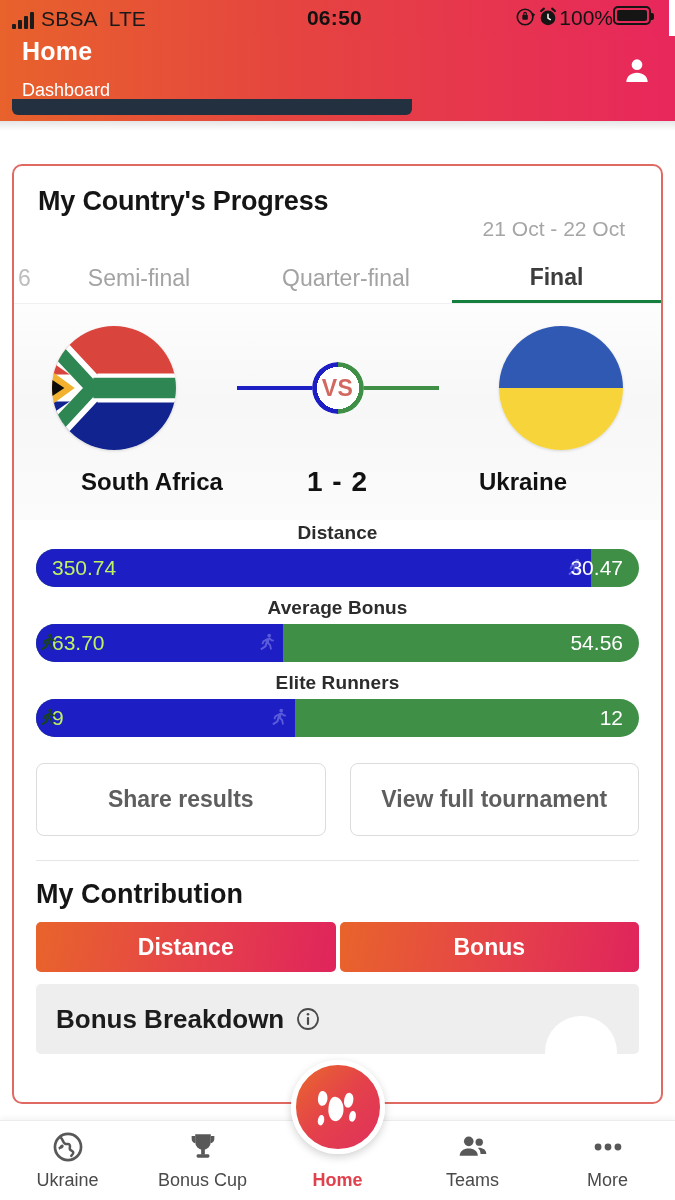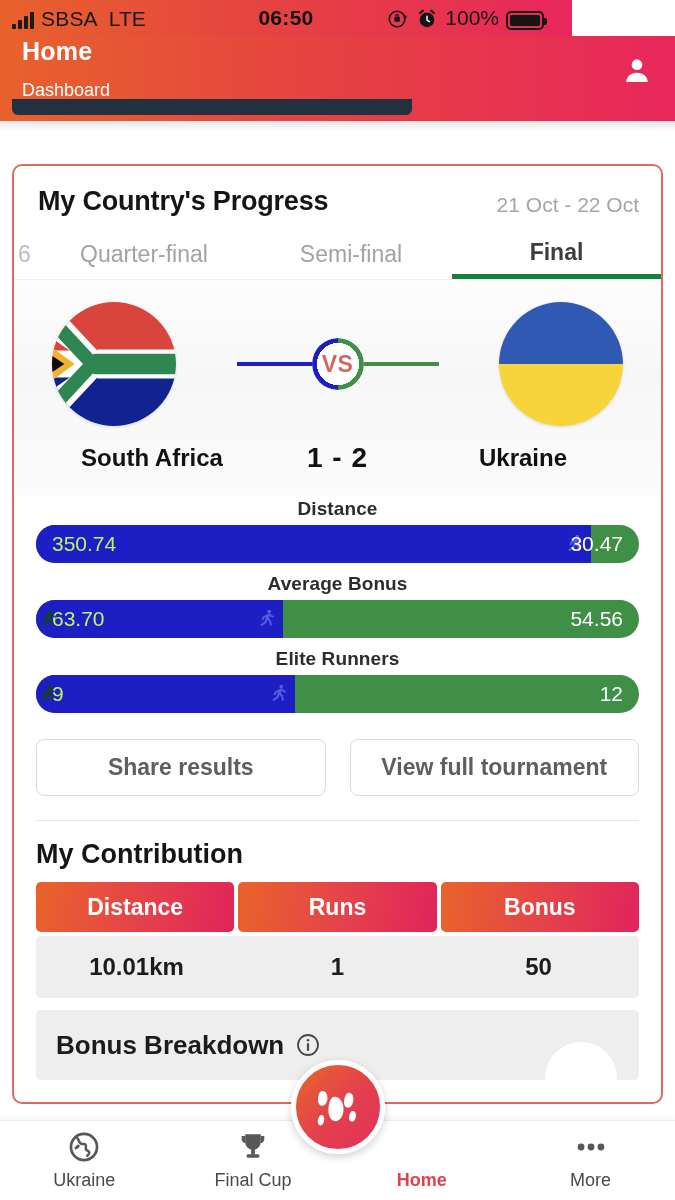--- a/index.html
+++ b/index.html
@@ -6,35 +6,35 @@
   html,body { width:675px; height:1200px; }
   body {
     font-family:"Liberation Sans", sans-serif;
     background:#ffffff;
     overflow:hidden;
     position:relative;
   }
 
   
   .statusbar{
-    position:absolute; top:0; left:0; width:572px; height:36px;
+    position:absolute; top:0; left:0; width:669px; height:36px;
     background:linear-gradient(90deg,#e8622c 0%,#e5453f 42%,#e8275c 100%);
     display:flex; align-items:center; color:#111;
   }
   .sb-left{ display:flex; align-items:flex-end; gap:7px; padding-left:12px; }
   .bars{ display:flex; align-items:flex-end; gap:2px; height:17px; }
   .bars i{ display:block; width:4px; background:#1b1b1b; border-radius:1px; }
   .bars i:nth-child(1){height:5px;}
   .bars i:nth-child(2){height:9px;}
   .bars i:nth-child(3){height:13px;}
   .bars i:nth-child(4){height:17px;}
   .sb-carrier{ font-size:21px; font-weight:400; letter-spacing:.2px; line-height:1; color:#191919;}
   .sb-lte{ font-size:21px; font-weight:400; line-height:1; color:#191919; margin-left:4px;}
   .sb-center{ position:absolute; left:0; right:0; text-align:center; font-size:21px; font-weight:700; color:#111; letter-spacing:.3px;}
-  .sb-right{ margin-left:auto; display:flex; align-items:flex-end; gap:7px; padding-right:28px; z-index:2;}
+  .sb-right{ margin-left:auto; display:flex; align-items:flex-start; padding-right:18px; z-index:2;}
   .sb-pct{ font-size:21px; font-weight:400; color:#141414;}
   .batt{ width:38px; height:19px; border:2px solid #151515; border-radius:5px; position:relative; padding:2px;}
   .batt::after{ content:""; position:absolute; right:-5px; top:5px; width:3px; height:7px; background:#151515; border-radius:0 2px 2px 0;}
   .batt span{ display:block; width:100%; height:100%; background:#151515; border-radius:2px;}
 
   
   .appbar{
     position:absolute; top:36px; left:0; width:675px; height:67px;
     background:linear-gradient(90deg,#e8622c 0%,#e5453f 42%,#e8275c 100%);
     display:flex; align-items:center; padding:0 18px 0 22px;
@@ -58,31 +58,31 @@
     position:absolute; top:121px; left:0; width:675px; height:10px;
     background:linear-gradient(180deg, rgba(0,0,0,.10), rgba(0,0,0,0));
   }
 
   
   .card{
     position:absolute; top:164px; left:12px; width:651px; height:940px;
     background:#fff; border:2px solid #e06a63; border-radius:10px;
     overflow:hidden;
   }
-  .card-head{ padding:20px 22px 0 24px; display:flex; align-items:flex-end; }
+  .card-head{ padding:20px 36px 0 24px; display:flex; align-items:flex-start;flex-direction:column; }
   .card-title{ font-size:27px; font-weight:700; color:#151515; letter-spacing:-.2px;}
   .card-date{ margin-left:auto; font-size:21px; color:#a6a6a6; font-weight:400;}
 
   
   .tabs{ margin-top:14px; display:flex; align-items:stretch; height:48px; position:relative;}
   .tab{ display:flex; align-items:center; justify-content:center; font-size:23px; color:#a3a3a3; font-weight:400; border-bottom:2px solid transparent;}
   .tab-cut{ width:24px; overflow:hidden; color:#bdbdbd; justify-content:flex-start; padding-left:4px;}
   .tab-qf{ width:212px; }
   .tab-sf{ width:202px; }
-  .tab-final{ flex:1; color:#3d3d3d; font-weight:600; border-bottom:5px solid #15803d;}
+  .tab-final{ flex:1; color:#3d3d3d; font-weight:600; border-bottom:3px solid #15803d;}
   .tabs-rule{ position:absolute; bottom:0; left:0; right:0; height:2px; background:#efefef; z-index:-1;}
 
   
   .match{
     padding:22px 0 0 0;
     background:linear-gradient(180deg,#fdfdfd 0%,#f7f7f7 45%,#fbfbfb 100%);
     border-top:1px solid #f0f0f0;
   }
   .match-row{ display:flex; align-items:center; justify-content:space-between; padding:0 38px;}
   .flag{ width:124px; height:124px; border-radius:50%; overflow:hidden; position:relative; box-shadow:0 1px 3px rgba(0,0,0,.14); flex:0 0 auto;}
@@ -114,21 +114,21 @@
   .bar-left{ height:100%; background:#1d1ec4; display:flex; align-items:center; position:relative;}
   .bar-val-l{ color:#bef264; font-size:21px; font-weight:500; padding-left:16px; white-space:nowrap;}
   .bar-val-r{ position:absolute; right:16px; color:#fff; font-size:21px; font-weight:500; white-space:nowrap;}
   .run-icon{ position:absolute; top:50%; transform:translateY(-50%); width:22px; height:24px;}
   .run-l{ right:6px; }
   .run-r{ left:6px; }
 
   
   .actions{ display:flex; gap:24px; padding:16px 22px 0 22px;}
   .btn{
-    flex:1; height:57px; border:1.5px solid #dcdcdc; border-radius:8px; background:#fff;
+    flex:1; height:73px; border:1.5px solid #dcdcdc; border-radius:8px; background:#fff;
     display:flex; align-items:center; justify-content:center;
     font-size:23px; font-weight:600; color:#5e5e5e;
   }
   .divider{ height:1px; background:#e6e6e6; margin:24px 22px 0 22px;}
 
   
   .contrib-title{ padding:18px 22px 0; font-size:27px; font-weight:700; color:#151515;}
   .contrib-head{ display:flex; gap:4px; padding:12px 22px 0;}
   .contrib-col{
     flex:1; height:50px; border-radius:5px;
@@ -222,22 +222,22 @@
 <div class="card">
 
   <div class="card-head">
     <div class="card-title">My Country's Progress</div>
     <div class="card-date">21 Oct - 22 Oct</div>
   </div>
 
   <div class="tabs">
     <div class="tabs-rule"></div>
     <div class="tab tab-cut">6</div>
+    <div class="tab tab-sf">Semi-final</div>
     <div class="tab tab-qf">Quarter-final</div>
-    <div class="tab tab-sf">Semi-final</div>
     <div class="tab tab-final">Final</div>
   </div>
 
   <div class="match">
     <div class="match-row">
 
       <div class="flag">
         <svg viewBox="0 0 120 120" preserveAspectRatio="xMidYMid slice">
           <rect width="120" height="120" fill="#fff"></rect>
           <path d="M0 0h120v47H0z" fill="#d9453c"></path>
@@ -345,27 +345,21 @@
   <div class="actions">
     <div class="btn">Share results</div>
     <div class="btn">View full tournament</div>
   </div>
 
   <div class="divider"></div>
 
   <div class="contrib-title">My Contribution</div>
   <div class="contrib-head">
     <div class="contrib-col">Distance</div>
-    <div class="contrib-col">Runs</div>
     <div class="contrib-col">Bonus</div>
-  </div>
-  <div class="contrib-vals">
-    <div class="contrib-val">10.01km</div>
-    <div class="contrib-val">1</div>
-    <div class="contrib-val">50</div>
   </div>
 
   <div class="bonus">
     <span class="bonus-title">Bonus Breakdown</span>
     <svg class="info-icon" viewBox="0 0 24 24">
       <circle cx="12" cy="12" r="10" fill="none" stroke="#4a4a4a" stroke-width="1.8"></circle>
       <circle cx="12" cy="7.2" r="1.3" fill="#4a4a4a"></circle>
       <rect x="10.9" y="10" width="2.2" height="8" rx="1" fill="#4a4a4a"></rect>
     </svg>
     <span class="bonus-circle"></span>
@@ -384,28 +378,37 @@
     <span class="nav-label">Ukraine</span>
   </div>
 
   <div class="nav-item">
     <svg width="34" height="34" viewBox="0 0 24 24">
       <path d="M6.5 3h11v5.5a5.5 5.5 0 0 1-11 0z" fill="#585858"></path>
       <path d="M6.5 4.2H4v2.1c0 1.6 1.1 2.8 2.5 3zM17.5 4.2H20v2.1c0 1.6-1.1 2.8-2.5 3z" fill="#585858"></path>
       <rect x="10.7" y="13.4" width="2.6" height="4" fill="#585858"></rect>
       <rect x="7.5" y="17.2" width="9" height="2.3" rx="1" fill="#585858"></rect>
     </svg>
-    <span class="nav-label">Final Cup</span>
+    <span class="nav-label">Bonus Cup</span>
   </div>
 
   <div class="nav-item active">
     <div style="height:34px"></div>
     <span class="nav-label">Home</span>
   </div>
 
+  <div class="nav-item">
+    <svg width="34" height="34" viewBox="0 0 24 24">
+      <circle cx="9" cy="8" r="3.4" fill="#585858"></circle>
+      <circle cx="16.4" cy="8.6" r="2.6" fill="#585858"></circle>
+      <path d="M2.6 18.2c0-3.4 2.8-5.2 6.4-5.2s6.4 1.8 6.4 5.2z" fill="#585858"></path>
+      <path d="M16 12.6c3 0 5.4 1.5 5.4 4.3h-4.1c0-1.8-.6-3.2-1.8-4.2z" fill="#585858"></path>
+    </svg>
+    <span class="nav-label">Teams</span>
+  </div>
 
   <div class="nav-item">
     <svg width="34" height="34" viewBox="0 0 24 24">
       <circle cx="5" cy="12" r="2.4" fill="#585858"></circle>
       <circle cx="12" cy="12" r="2.4" fill="#585858"></circle>
       <circle cx="19" cy="12" r="2.4" fill="#585858"></circle>
     </svg>
     <span class="nav-label">More</span>
   </div>
 

